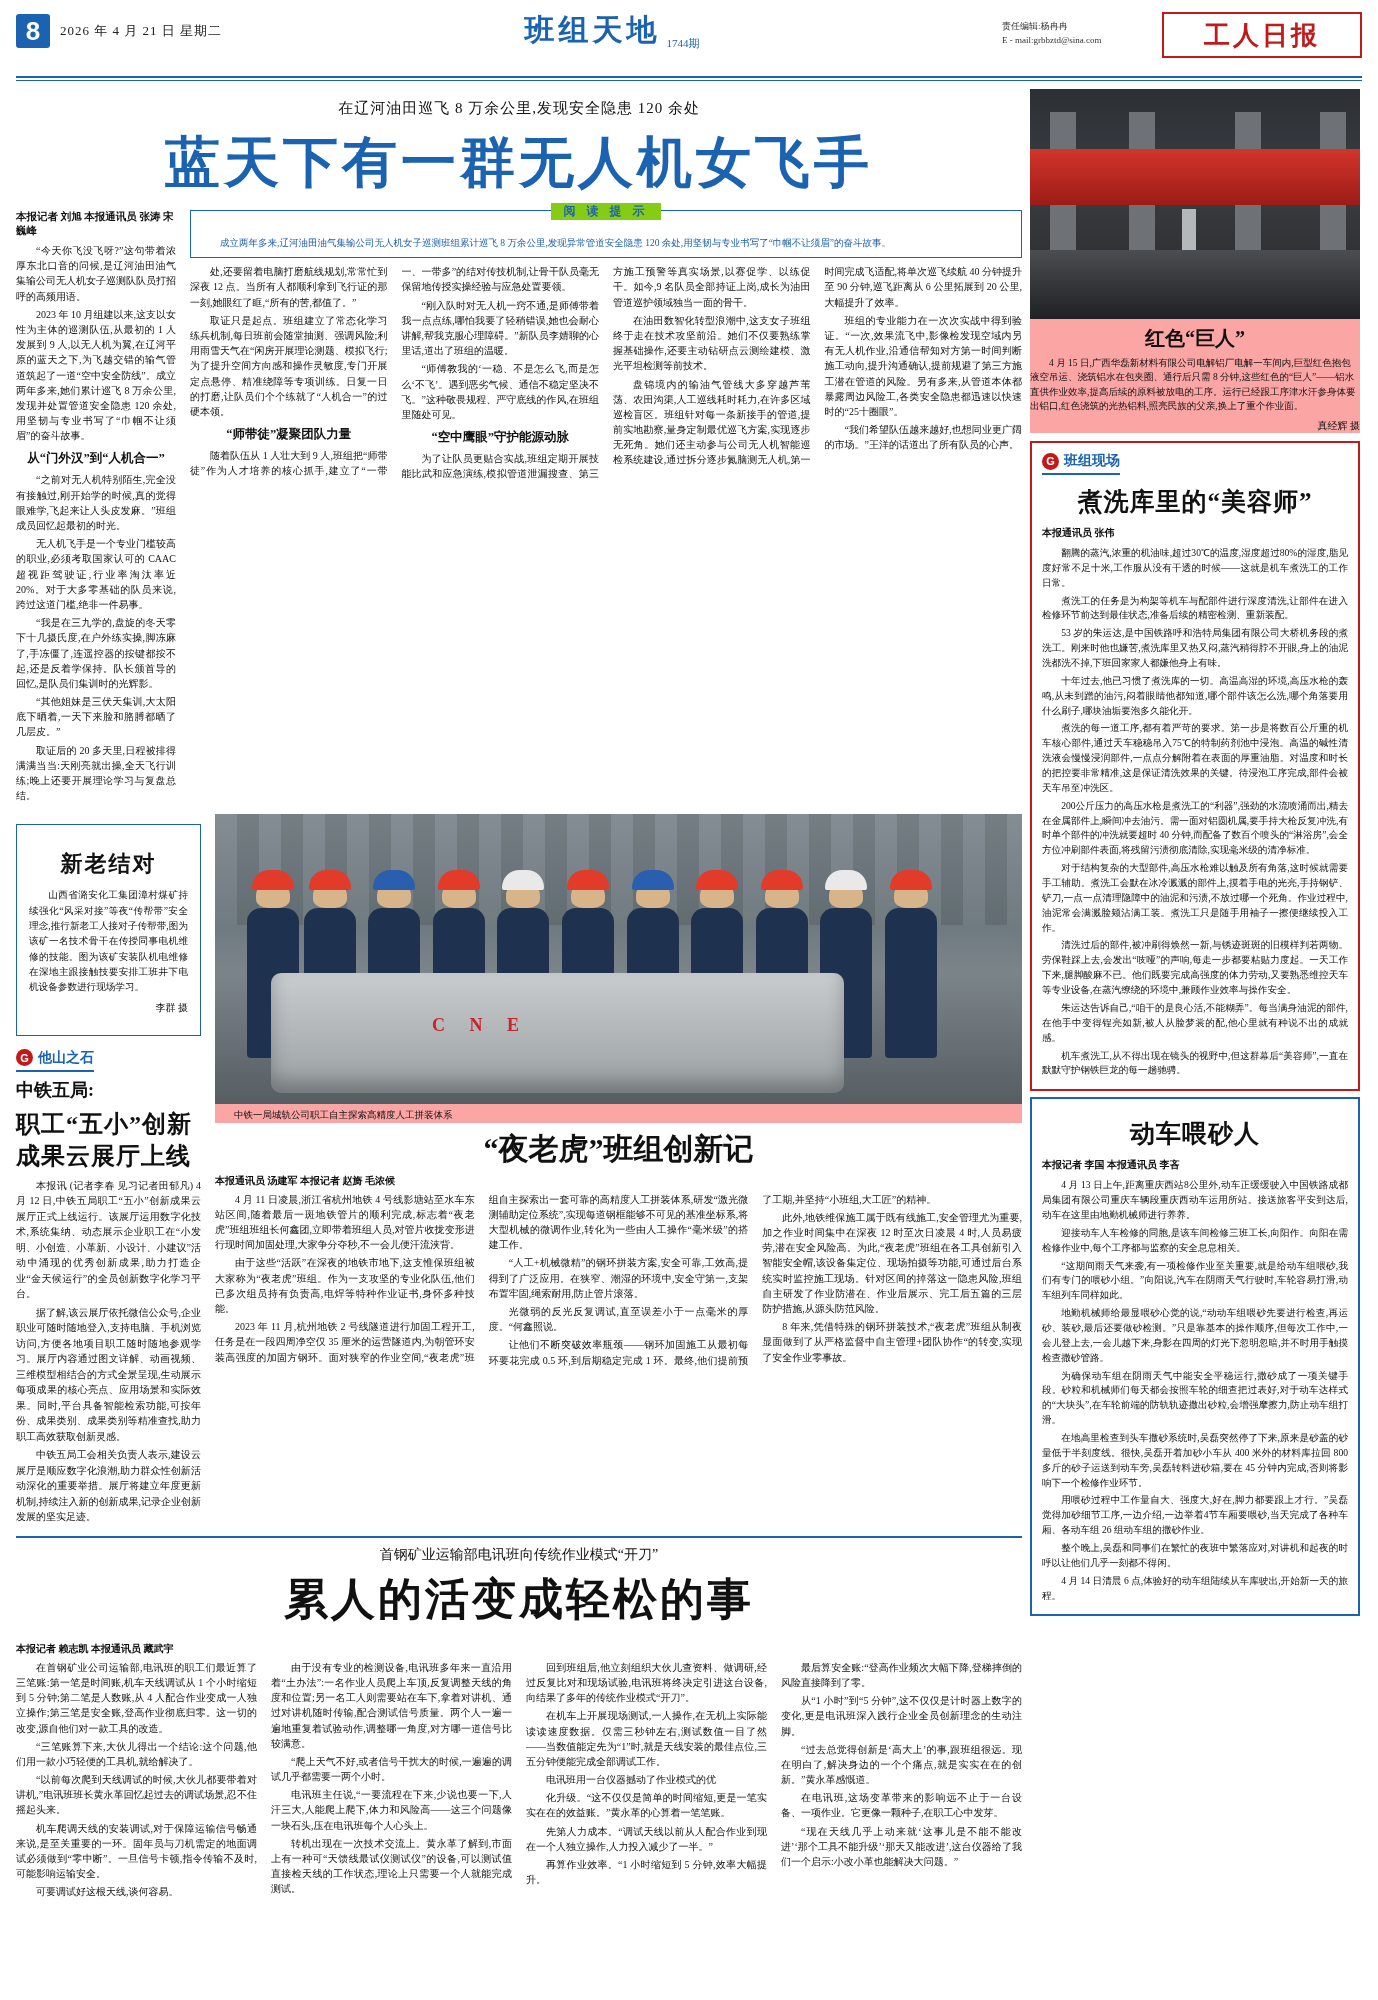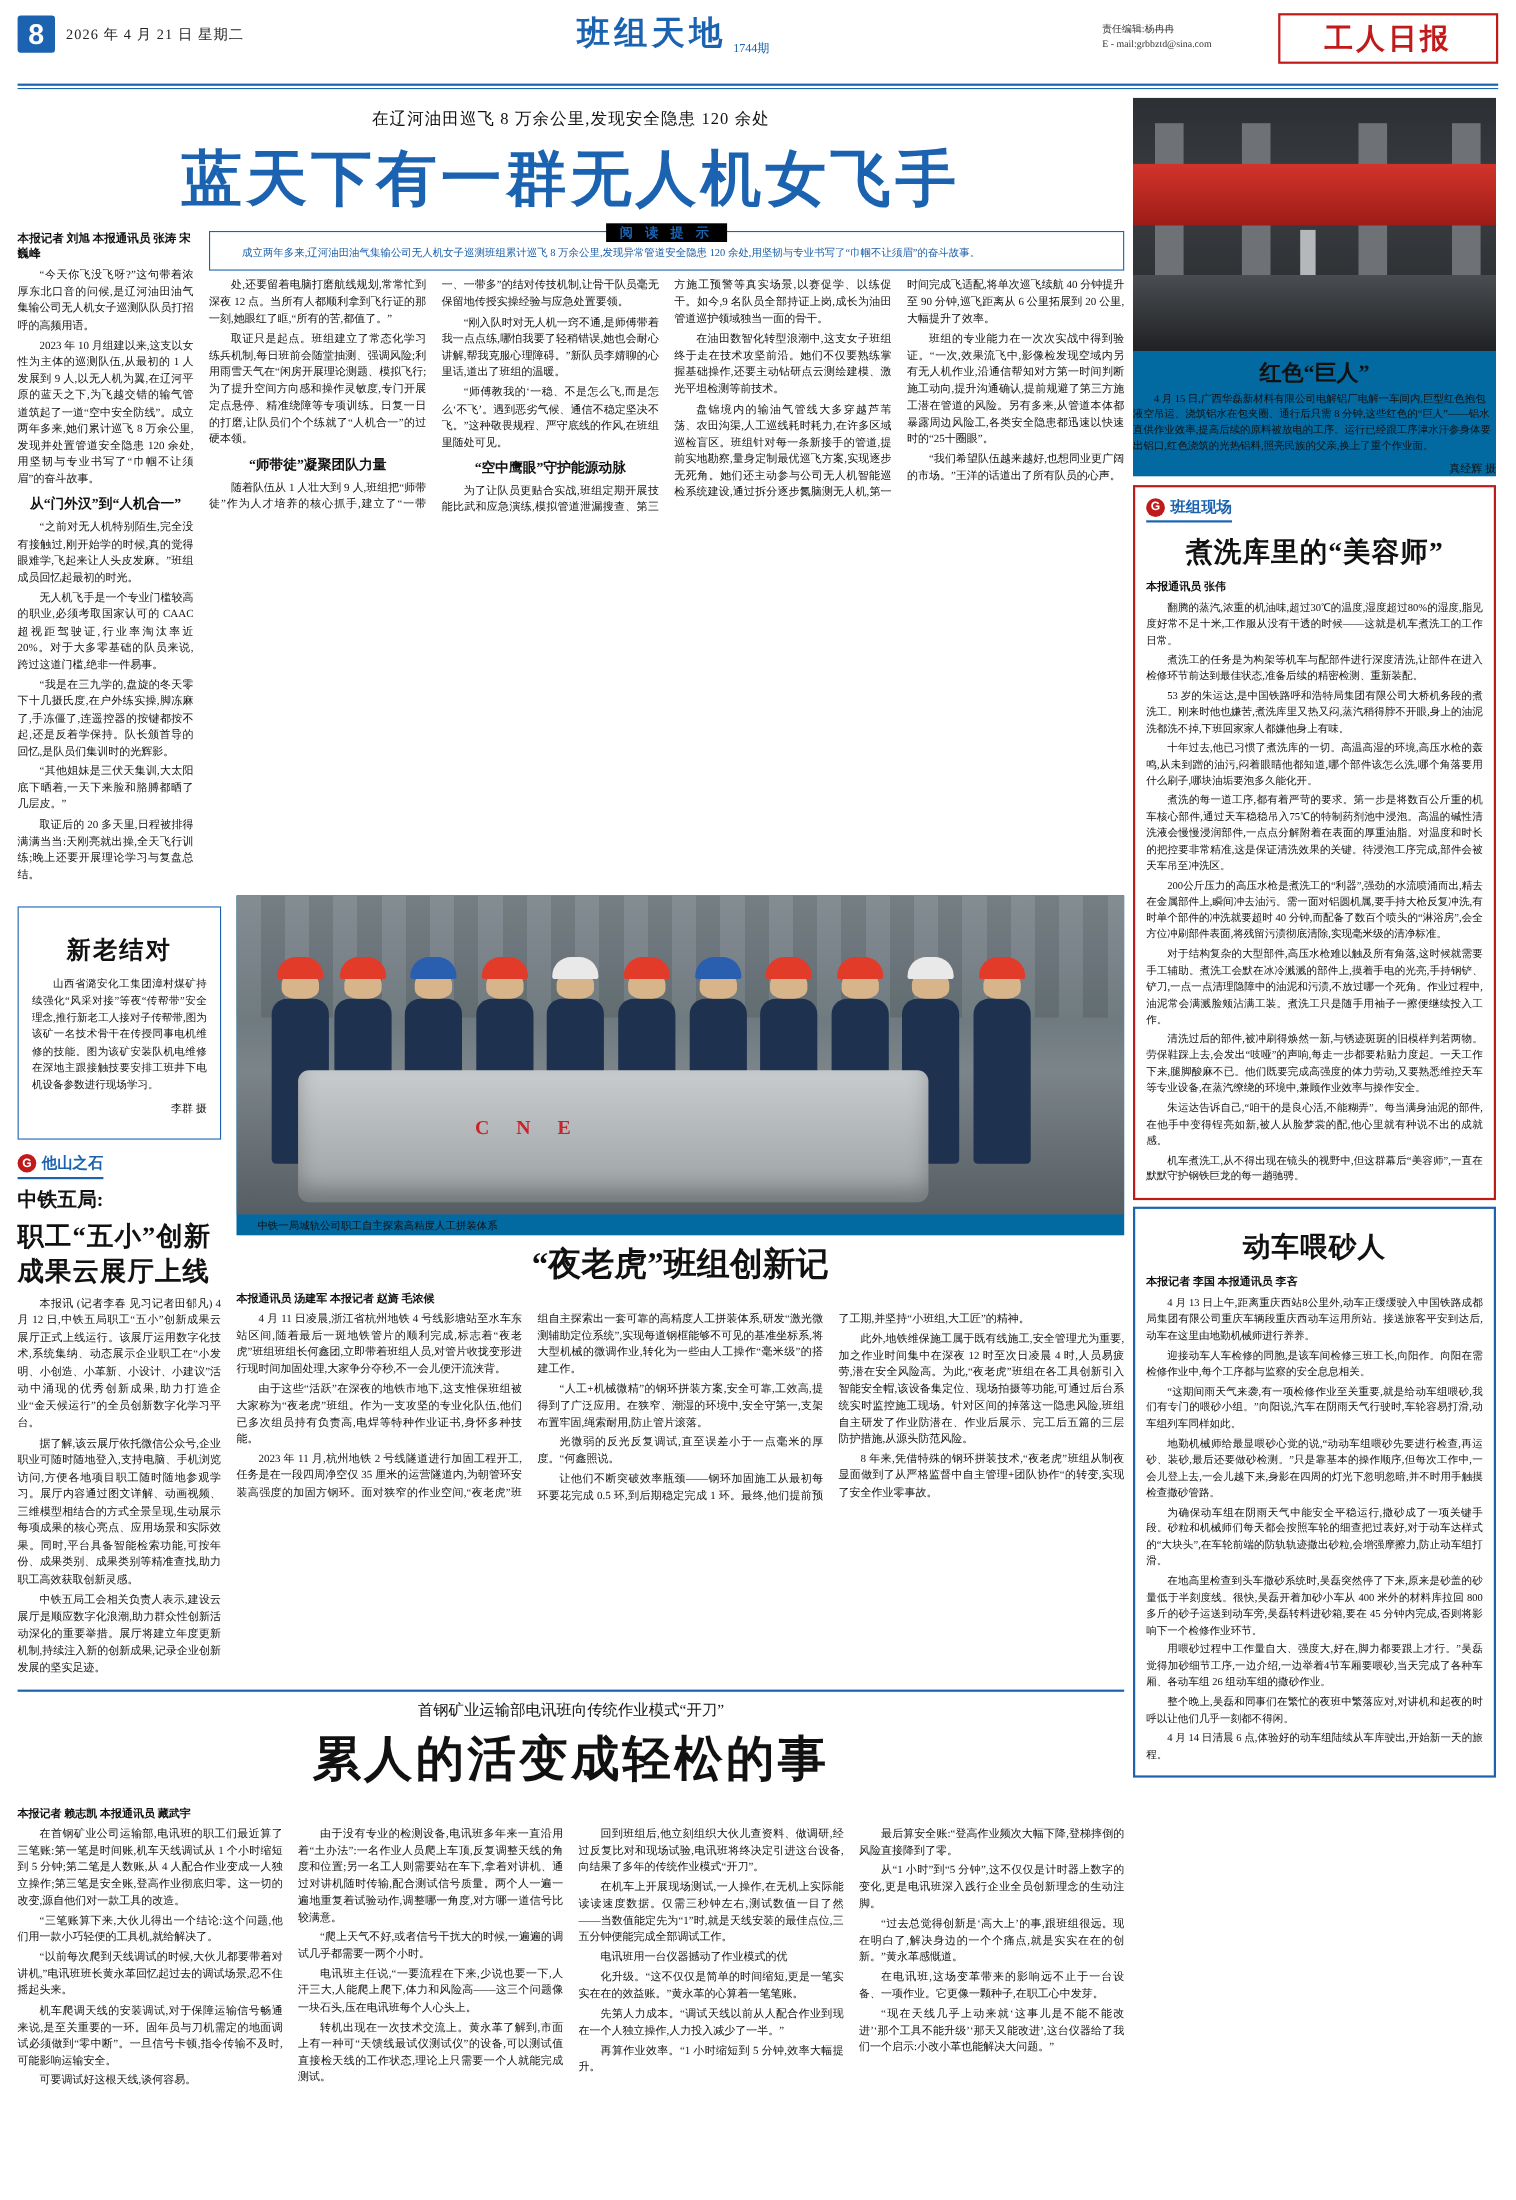--- a/index.html
+++ b/index.html
@@ -52,26 +52,26 @@
 
   
   .byline { font-size:10.5px; font-weight:bold; margin-bottom:5px; }
   .body-cols { column-gap:14px; font-size:10px; line-height:1.52; text-align:justify; }
   .body-cols p { margin:0 0 3px 0; text-indent:2em; }
   .subhead { text-align:center; font-weight:bold; font-size:12.5px; margin:6px 0 4px; }
 
   .tips-box { border:1px solid #1b63b0; padding:8px 10px 6px; margin:0 0 6px 0; }
   .tips-label {
     text-align:center; color:#1b63b0; font-weight:bold; font-size:12px;
-    letter-spacing:4px; margin:-16px auto 4px; background:#000000; width:110px;
+    letter-spacing:4px; margin:-16px auto 16px; background:#84cc16; width:110px;
   }
   .tips-text { font-size:9.5px; line-height:1.6; text-indent:2em; color:#1b5ea8; }
 
   
-  .photo { position:relative; overflow:hidden; background:#0369a1; }
+  .photo { position:relative; overflow:hidden; background:#fca5a5; }
   .photo .cap { font-size:9.5px; line-height:1.5; text-indent:2em; margin-top:4px; color:#111; }
   .photo-title { text-align:center; font-weight:bold; font-size:20px; margin:6px 0 4px; }
 
   
   .fact {
     width:100%; height:290px; position:relative;
     background:
       linear-gradient(180deg,#5d6a72 0%,#6e7a80 38%,#7b8489 55%,#565e63 100%);
   }
   .fact:before {

